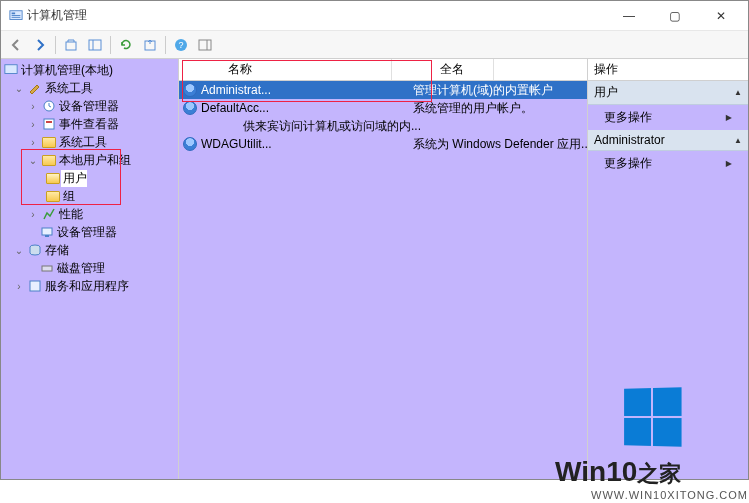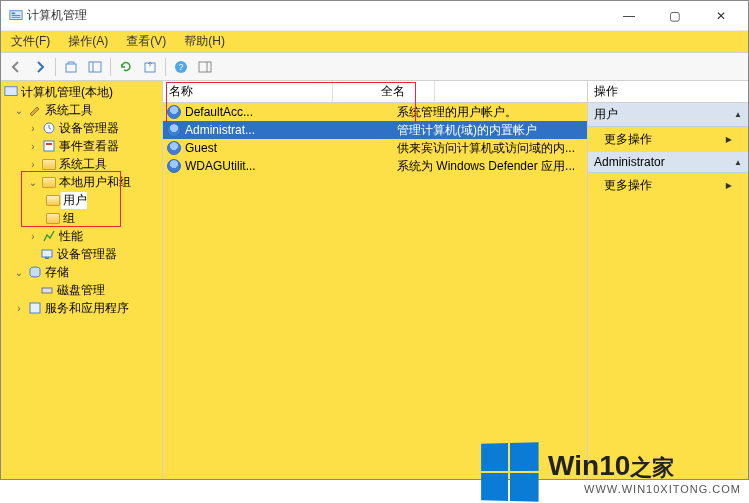--- a/index.html
+++ b/index.html
@@ -1,54 +1,54 @@
 <!DOCTYPE html>
 <html><head>
 <meta charset="utf-8">
 <style>
 * { box-sizing: border-box; margin: 0; padding: 0; font-family: "Microsoft YaHei", "Segoe UI", sans-serif; }
 body { width: 749px; height: 503px; background: #fff; position: relative; overflow: hidden; font-size: 12px; }
-.window { border: 1px solid #888; width: 749px; height: 480px; display: flex; flex-direction: column; background: #fde047; }
+.window { border: 1px solid #888; width: 749px; height: 480px; display: flex; flex-direction: column; background: #c4b5fd; }
 .titlebar { height: 30px; display: flex; align-items: center; padding: 0 4px; background: #fff; border-bottom: 1px solid #e8e8e8; }
 .titlebar .title { display: flex; align-items: center; gap: 4px; flex: 1; font-size: 12px; color: #333; padding-left: 4px; }
 .titlebar .controls { display: flex; }
 .titlebar .controls .ctl { width: 46px; height: 28px; display: flex; align-items: center; justify-content: center; color: #333; }
 .menubar { height: 22px; display: flex; align-items: center; padding: 0 6px; gap: 10px; border-bottom: 1px solid #d0d0d0; font-size: 12px; color: #333; }
 .menubar span { padding: 2px 4px; }
 .toolbar { height: 28px; display: flex; align-items: center; padding: 0 4px; gap: 2px; border-bottom: 1px solid #d0d0d0; background: #f7f7f7; }
 .toolbar .tb { width: 22px; height: 22px; display: flex; align-items: center; justify-content: center; color: #555; border: 1px solid transparent; }
 .toolbar .sep { width: 1px; height: 18px; background: #ccc; margin: 0 2px; }
 .body { flex: 1; display: flex; min-height: 0; }
-.tree-pane { width: 162px; border-right: 1px solid #d0d0d0; overflow: auto; padding: 2px 0; }
+.tree-pane { width: 178px; border-right: 1px solid #d0d0d0; overflow: auto; padding: 2px 0; }
 .list-pane { flex: 1; border-right: 1px solid #d0d0d0; display: flex; flex-direction: column; min-width: 0; }
 .actions-pane { width: 160px; display: flex; flex-direction: column; }
 .tree-item { display: flex; align-items: center; height: 18px; white-space: nowrap; padding-right: 4px; }
 .tree-item .exp { width: 16px; display: flex; justify-content: center; color: #666; font-size: 10px; }
 .tree-item .ico { width: 16px; display: flex; justify-content: center; }
 .tree-item .lbl { padding-left: 2px; }
 .tree-item.sel .lbl { background: #fff; border: none; }
 .hl-red-box { position: absolute; border: 1px solid #e24; pointer-events: none; }
 .list-header { height: 22px; display: flex; border-bottom: 1px solid #d0d0d0; background: #fff; }
 .list-header .col { border-right: 1px solid #e0e0e0; padding: 2px 6px; display: flex; align-items: center; font-size: 12px; }
-.col.c1 { width: 170px; }
+.col.c1 { width: 170px; margin-left: 43px; }
 .col.c2 { width: 60px; margin-left: 42px; }
 .col.c3 { flex: 1; }
 .list-body { flex: 1; overflow: auto; }
 .row { display: flex; height: 18px; align-items: center; }
 .row .cell { padding: 0 4px; display: flex; align-items: center; gap: 4px; white-space: nowrap; overflow: hidden; }
 .row.sel { background: #2f71c7; color: #fff; }
 .actions-pane .ahdr { height: 22px; border-bottom: 1px solid #d0d0d0; padding: 2px 6px; font-size: 12px; background: #fff; }
 .actions-pane .asec { background: #d9e3ef; padding: 3px 6px; display: flex; align-items: center; justify-content: space-between; font-size: 12px; border-bottom: 1px solid #c0cde0; }
 .actions-pane .aitm { padding: 4px 16px; display: flex; align-items: center; gap: 6px; font-size: 12px; }
 .tri { font-size: 8px; color: #333; }
 .icon-app { width: 14px; height: 14px; display: inline-flex; }
 .folder { width: 14px; height: 11px; background: linear-gradient(#ffe9a6,#f7c94f); border: 1px solid #caa021; border-radius: 1px; }
 .folder.open { background: linear-gradient(#fff3c4,#f7c94f); }
 .user-ico { width: 14px; height: 14px; border-radius: 50%; background: radial-gradient(circle at 50% 35%, #9ec8ff 40%, #3b7fd6 42%); border: 1px solid #2f6abf; }
-.watermark { position: absolute; right: 8px; bottom: 2px; display: flex; align-items: center; gap: 10px; }
+.watermark { position: absolute; right: 1px; bottom: 2px; display: flex; align-items: center; gap: 10px; flex-direction: column; }
 .winlogo { width: 58px; height: 58px; display: grid; grid-template-columns: 28px 28px; grid-template-rows: 28px 28px; gap: 2px; transform: perspective(140px) rotateY(-8deg); }
 .winlogo div { background: #0a7cd6; }
 .wmtxt { display: flex; flex-direction: column; align-items: flex-start; color: #222; }
 .wmtxt .big { font-size: 28px; font-weight: 600; }
 .wmtxt .small { font-size: 11px; color: #555; letter-spacing: 1px; margin-left: 36px; }
 svg { display: block; }
 </style>
 </head>
 <body>
 
@@ -72,26 +72,20 @@
         </div>
       <div class="ctl">
           <span>▢</span>
         </div>
       <div class="ctl close">
           <span>✕</span>
         </div>
     </div>
   </div>
 
-  <div class="menubar">
-    <span>文件(F)</span>
-    <span>操作(A)</span>
-    <span>查看(V)</span>
-    <span>帮助(H)</span>
-  </div>
 
   <div class="toolbar">
     <div class="tb">
         <svg width="14" height="14" viewBox="0 0 14 14">
           <path d="M9 2 L4 7 L9 12" fill="none" stroke="#888" stroke-width="2"></path>
         </svg>
       </div>
     <div class="tb">
         <svg width="14" height="14" viewBox="0 0 14 14">
           <path d="M5 2 L10 7 L5 12" fill="none" stroke="#2f71c7" stroke-width="2"></path>
@@ -252,41 +246,37 @@
 
       <div class="hl-red-box" style="left:20px; top:90px; width:100px; height:56px;"></div>
     </div>
 
     <div class="list-pane" style="position:relative;">
       <div class="list-header">
         <div class="col c1">名称</div>
         <div class="col c2">全名</div>
       </div>
       <div class="list-body" id="list-body">
-          <div class="row">
-            <div class="cell c1" style="width: 170px;">
-              <span class="user-ico"></span>
-              <span>DefaultAcc...</span>
-            </div>
-            <div class="cell c2" style="width: 60px;"></div>
-            <div class="cell c3" style="flex: 1 1 0%;">系统管理的用户帐户。</div>
-          </div>
           <div class="row sel">
             <div class="cell c1" style="width: 170px;">
               <span class="user-ico"></span>
               <span>Administrat...</span>
             </div>
             <div class="cell c2" style="width: 60px;"></div>
             <div class="cell c3" style="flex: 1 1 0%;">管理计算机(域)的内置帐户</div>
           </div>
           <div class="row">
             <div class="cell c1" style="width: 170px;">
               <span class="user-ico"></span>
-              <span>Guest</span>
+              <span>DefaultAcc...</span>
             </div>
+            <div class="cell c2" style="width: 60px;"></div>
+            <div class="cell c3" style="flex: 1 1 0%;">系统管理的用户帐户。</div>
+          </div>
+          <div class="row">
             <div class="cell c2" style="width: 60px;"></div>
             <div class="cell c3" style="flex: 1 1 0%;">供来宾访问计算机或访问域的内...</div>
           </div>
           <div class="row">
             <div class="cell c1" style="width: 170px;">
               <span class="user-ico"></span>
               <span>WDAGUtilit...</span>
             </div>
             <div class="cell c2" style="width: 60px;"></div>
             <div class="cell c3" style="flex: 1 1 0%;">系统为 Windows Defender 应用...</div>

